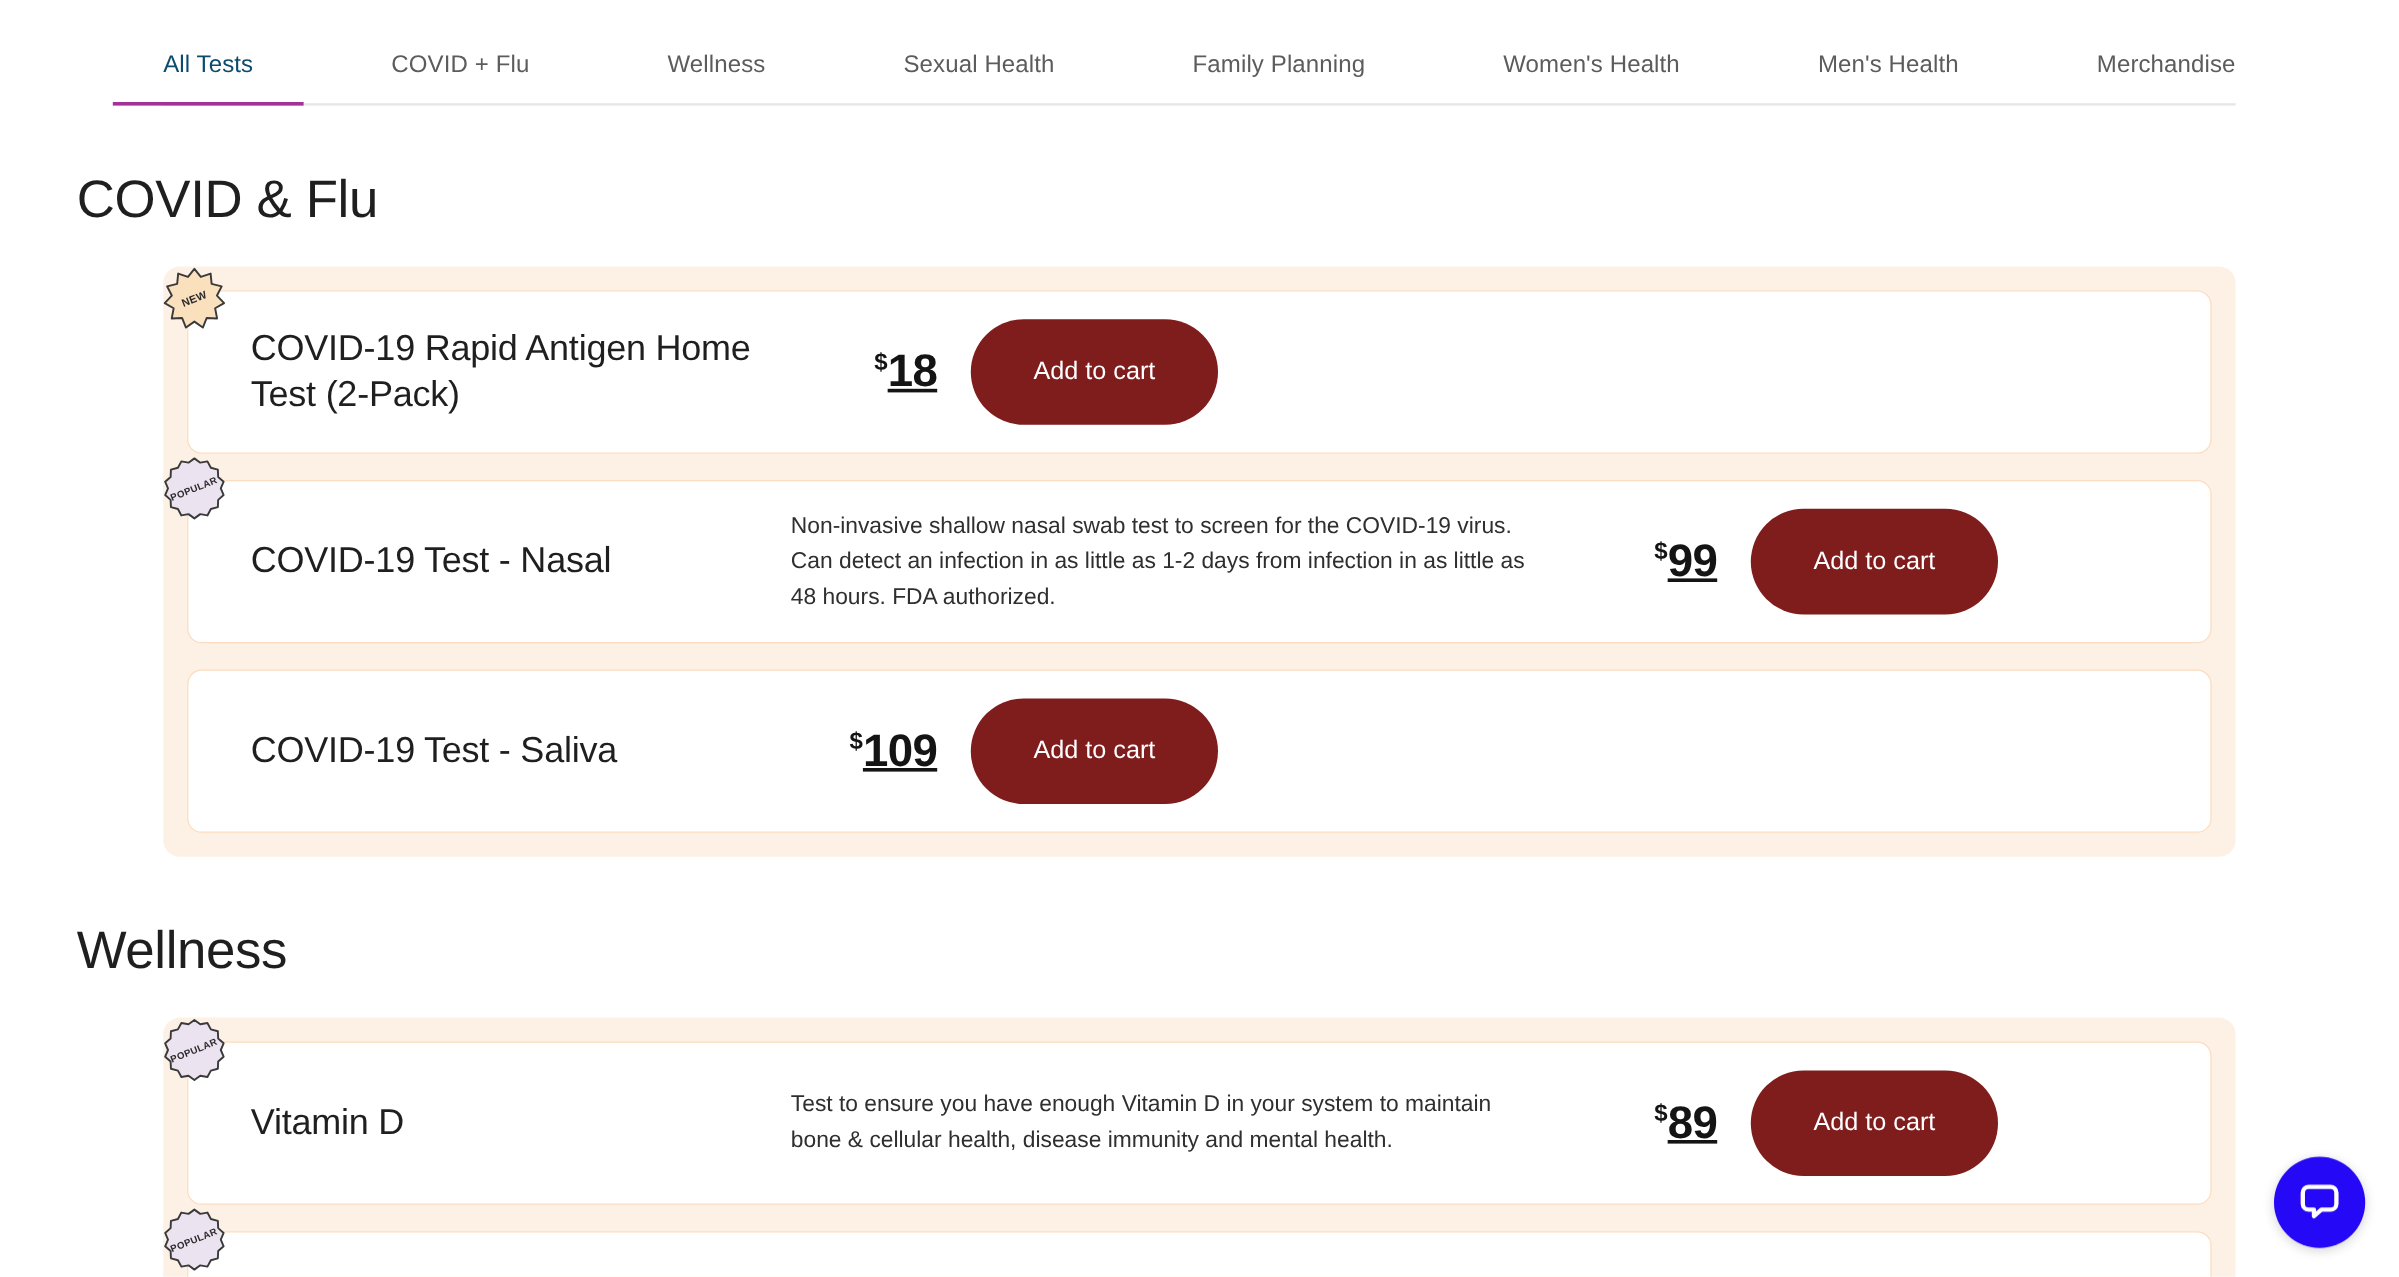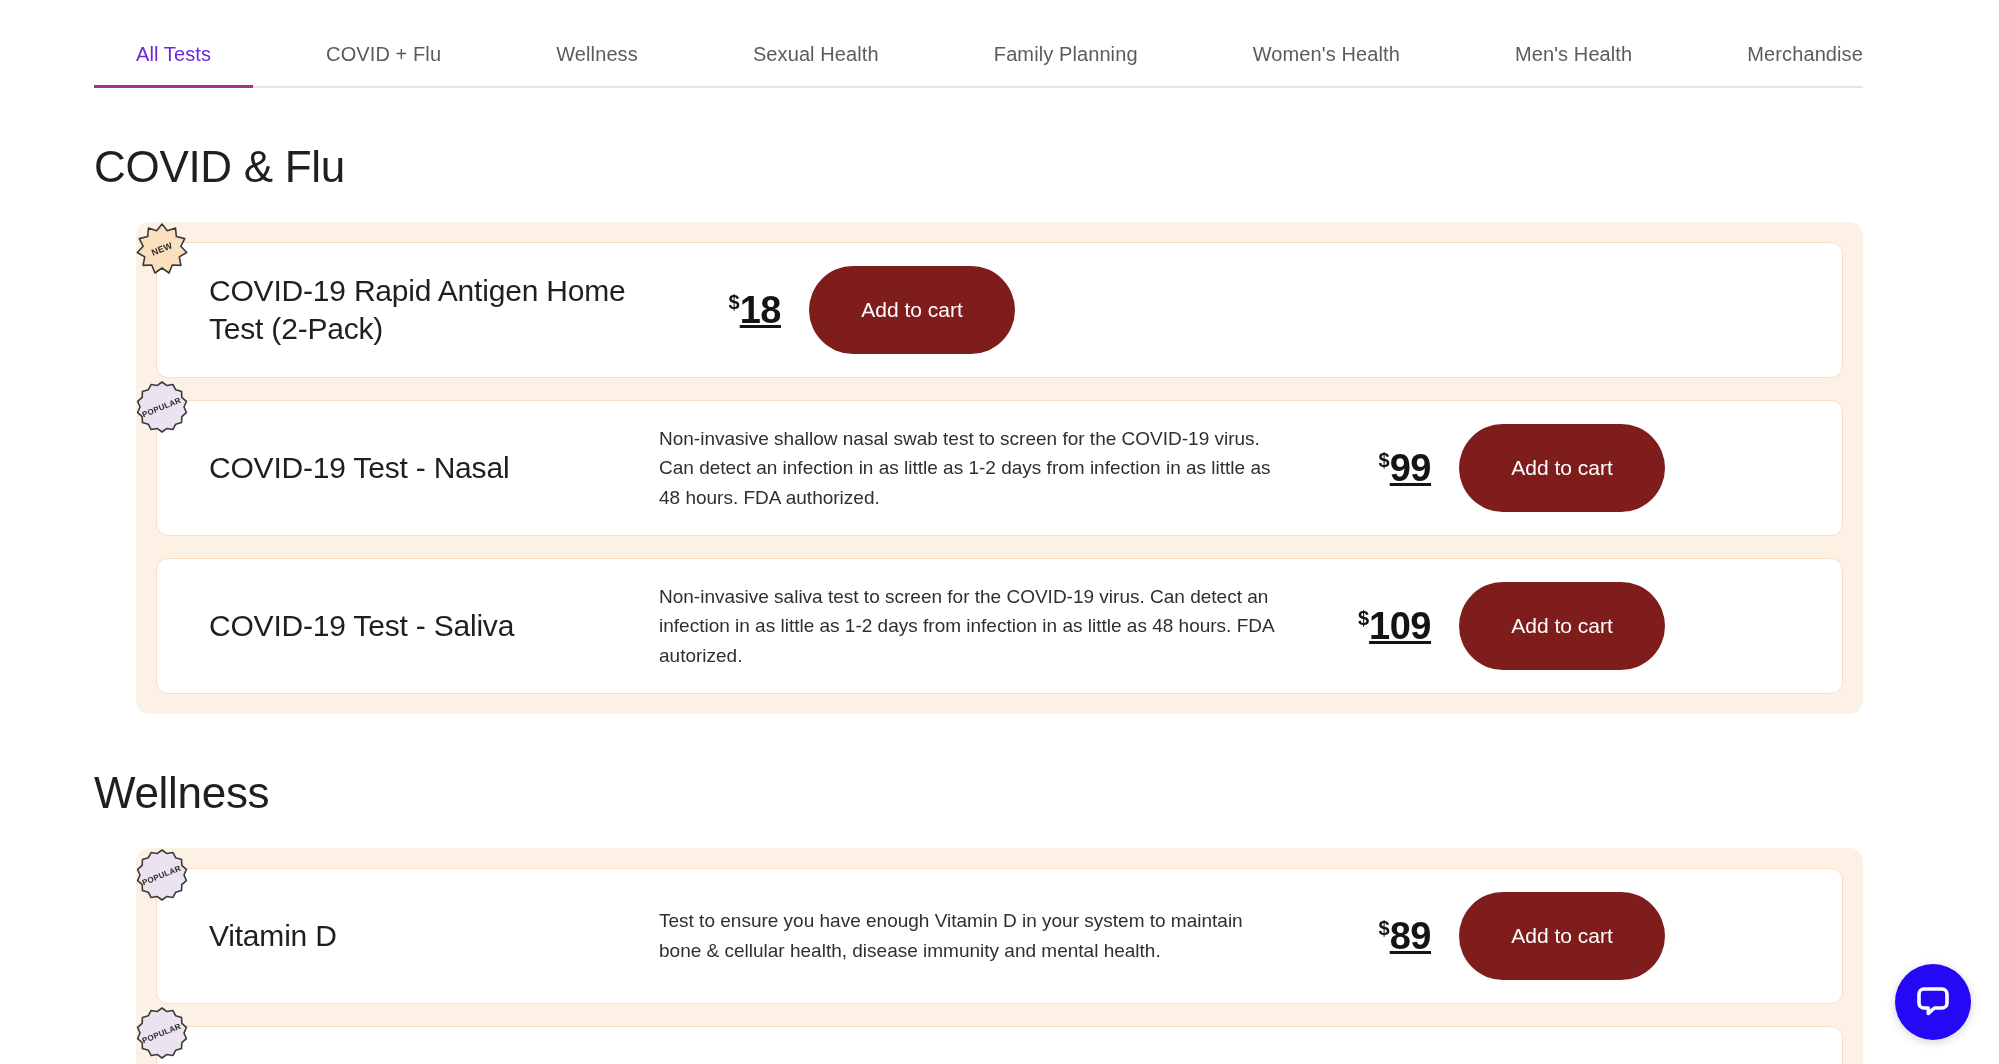--- a/index.html
+++ b/index.html
@@ -25,38 +25,38 @@
     flex: 0 0 auto;
     padding: 0 0 20px 0;
     font-size: 20px;
     color: #5c5c5c;
     letter-spacing: .1px;
     white-space: nowrap;
     cursor: pointer;
     position: relative;
     text-align: center;
   }
-  .tab.active { color: #6d28d9; }
+  .tab.active { color: #0c4a6e; }
   .tab.active::after {
     content: "";
     position: absolute;
     left: -42px; right: -42px;
     bottom: -2px;
     height: 3px;
     background: #a4309a;
   }
   .tabspacer { flex: 1 1 auto; }
 
   
   .section-title {
     font-size: 44px;
     font-weight: 400;
     color: #1f1f1f;
     letter-spacing: -.3px;
-    margin: 54px 0 0 94px;
+    margin: 54px 0 0 64px;
   }
 
   
   .group {
     margin: 30px 136px 0 136px;
     background: #fdf1e5;
     border-radius: 14px;
     padding: 20px;
   }
 
@@ -203,21 +203,20 @@
           </svg>
           <span class="badge-label">POPULAR</span>
         </div>
         <div class="card-title">COVID-19 Test - Nasal</div>
         <div class="card-desc">Non-invasive shallow nasal swab test to screen for the COVID-19 virus. Can detect an infection in as little as 1-2 days from infection in as little as 48 hours. FDA authorized.</div>
         <div class="card-price"><span class="cur">$</span><span class="amt">99</span></div>
         <button class="add-btn">Add to cart</button>
       </div>
       <div class="card">
         <div class="card-title">COVID-19 Test - Saliva</div>
-        <div class="card-desc">Non-invasive saliva test to screen for the COVID-19 virus. Can detect an infection in as little as 1-2 days from infection in as little as 48 hours. FDA autorized.</div>
         <div class="card-price"><span class="cur">$</span><span class="amt">109</span></div>
         <button class="add-btn">Add to cart</button>
       </div>
     </div>
     <h2 class="section-title">Wellness</h2>
     <div class="group">
       <div class="card">
         <div class="badge popular">
           <svg viewBox="0 0 56 56">
             <path d="M28.00 3.00 L32.90 6.55 L38.85 5.48 L41.72 10.80 L47.55 12.41 L47.82 18.45 L52.37 22.44 L50.00 28.00 L52.37 33.56 L47.82 37.55 L47.55 43.59 L41.72 45.20 L38.85 50.52 L32.90 49.45 L28.00 53.00 L23.10 49.45 L17.15 50.52 L14.28 45.20 L8.45 43.59 L8.18 37.55 L3.63 33.56 L6.00 28.00 L3.63 22.44 L8.18 18.45 L8.45 12.41 L14.28 10.80 L17.15 5.48 L23.10 6.55 Z" fill="#ece3f0" stroke="#3a3a3a" stroke-width="1.6" stroke-linejoin="round"></path>

